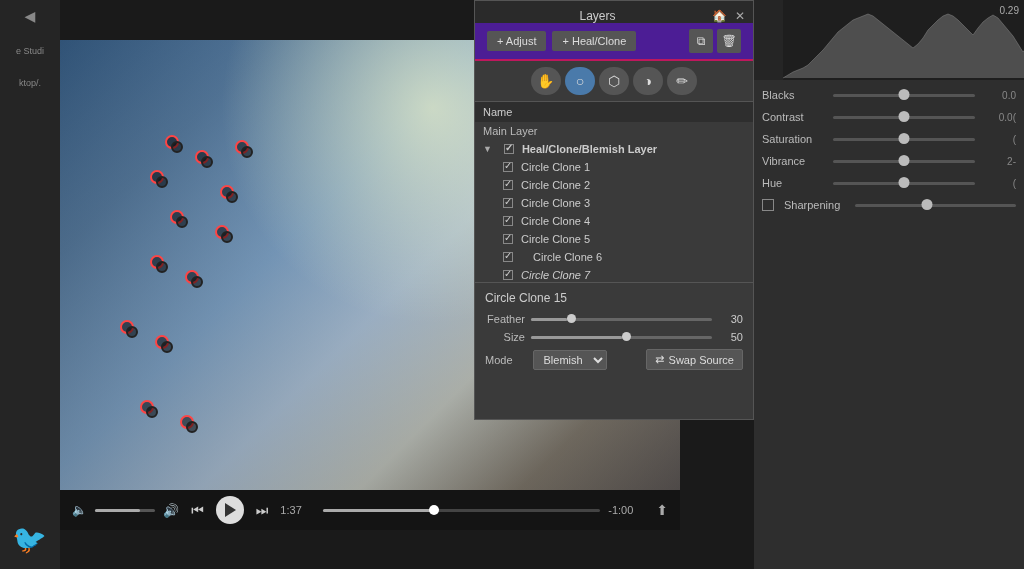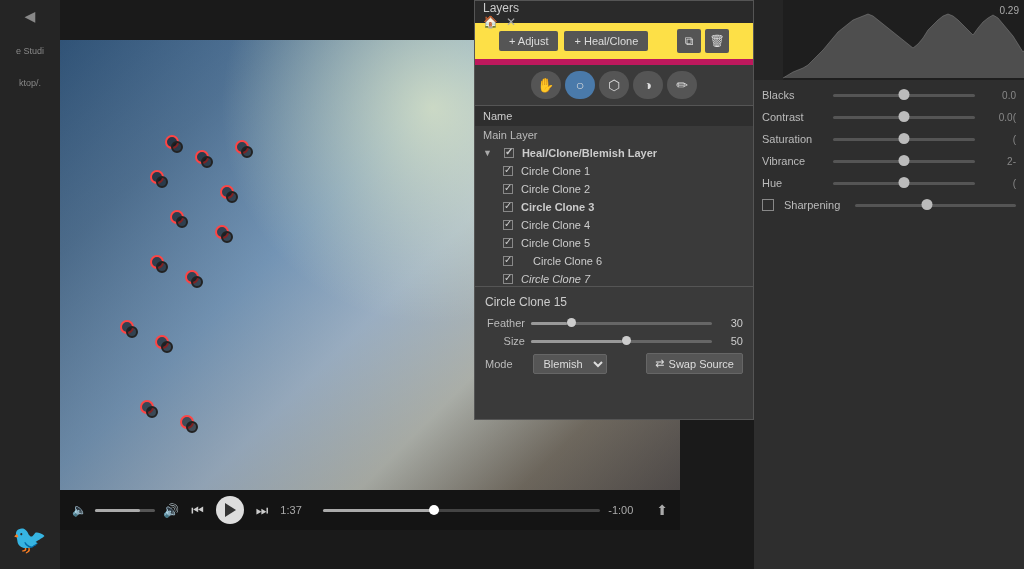--- a/index.html
+++ b/index.html
@@ -202,47 +202,46 @@
       top: 0;
       width: 280px;
       height: 420px;
       background: #3a3a3a;
       border: 1px solid #555;
     }
     .layers-titlebar {
       background: #2a2a2a;
       height: 22px;
       display: flex;
-      align-items: flex-start;
+      align-items: flex-end;
       justify-content: space-between;
       padding: 0 8px;
-      flex-direction: column;
     }
     .layers-title {
       color: #ccc;
       font-size: 12px;
       flex: 1;
       text-align: center;
     }
     .titlebar-icons {
       display: flex;
       gap: 8px;
     }
     .titlebar-icon {
       color: #aaa;
       font-size: 12px;
       cursor: pointer;
     }
     .layers-toolbar {
       display: flex;
       align-items: center;
-      padding: 6px 24px;
+      padding: 6px 12px;
       gap: 6px;
-      background: #fde047;
-      border-bottom: 6px solid #be185d;
+      background: #4c1d95;
+      border-bottom: 2px solid #be185d;
     }
     .btn-adjust {
       background: #555;
       color: #ddd;
       border: none;
       padding: 4px 10px;
       font-size: 11px;
       cursor: pointer;
       border-radius: 2px;
       display: flex;
@@ -628,21 +627,21 @@
     <div class="layer-item">
       <span class="layer-checkbox checked layer-indent2"></span>
       <span style="margin-left:4px;">Circle Clone 1</span>
     </div>
     <div class="layer-item">
       <span class="layer-checkbox checked layer-indent2"></span>
       <span style="margin-left:4px;">Circle Clone 2</span>
     </div>
     <div class="layer-item">
       <span class="layer-checkbox checked layer-indent2"></span>
-      <span style="margin-left:4px;font-weight:bold;">Circle Clone 3</span>
+      <span style="margin-left:4px;">Circle Clone 3</span>
     </div>
     <div class="layer-item">
       <span class="layer-checkbox checked layer-indent2"></span>
       <span style="margin-left:4px;">Circle Clone 4</span>
     </div>
     <div class="layer-item">
       <span class="layer-checkbox checked layer-indent2"></span>
       <span style="margin-left:4px;">Circle Clone 5</span>
     </div>
     <div class="layer-item">

